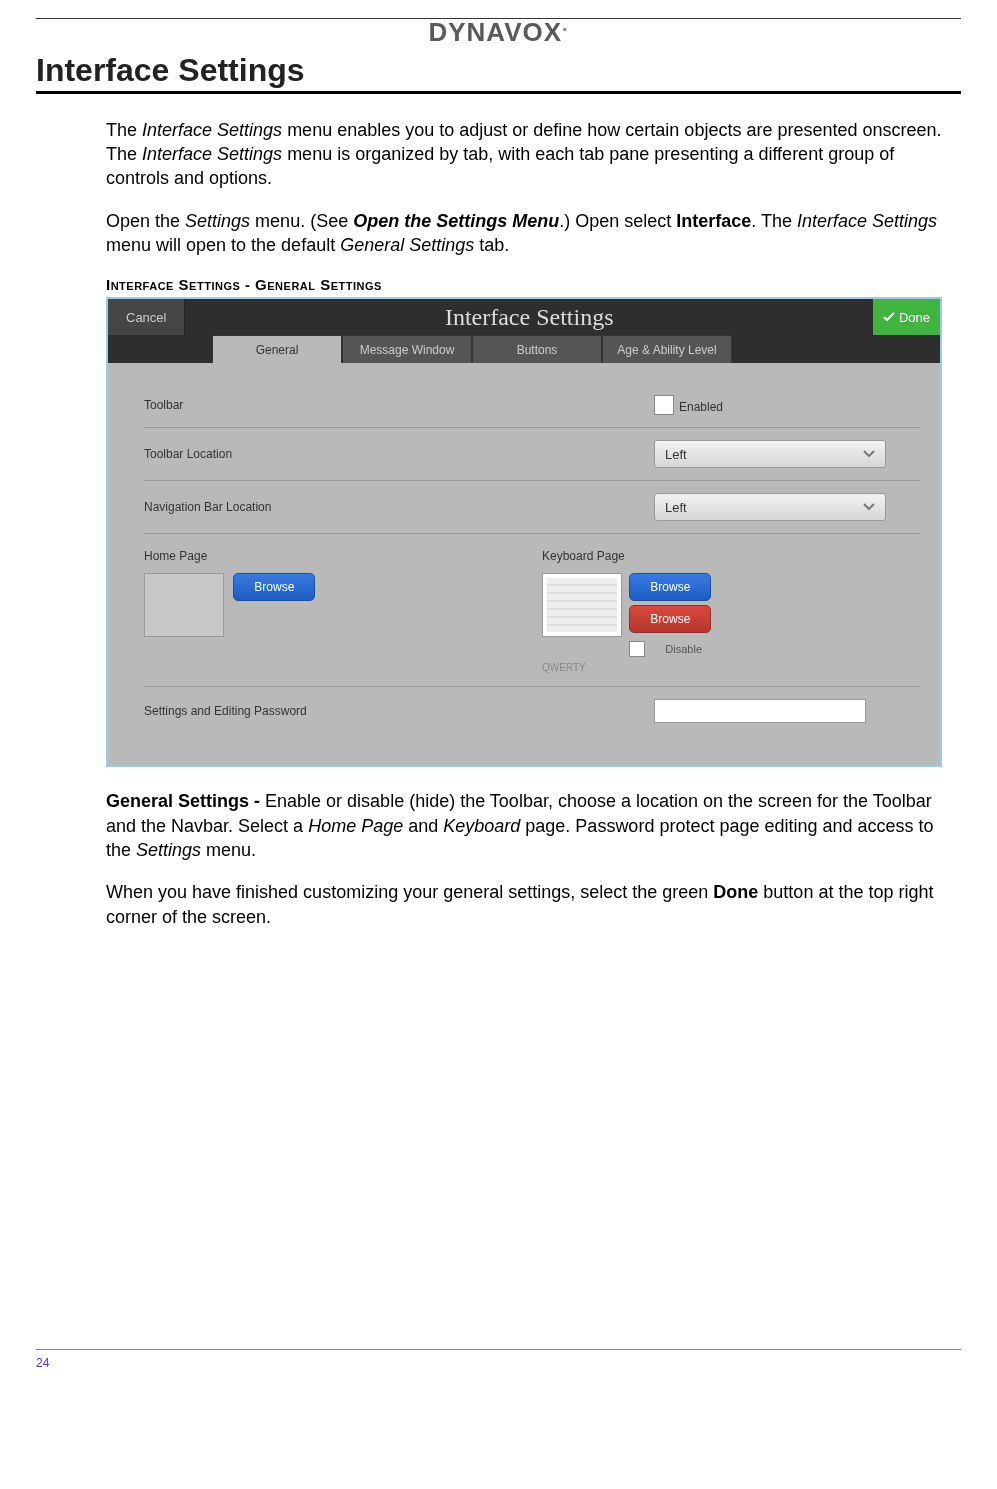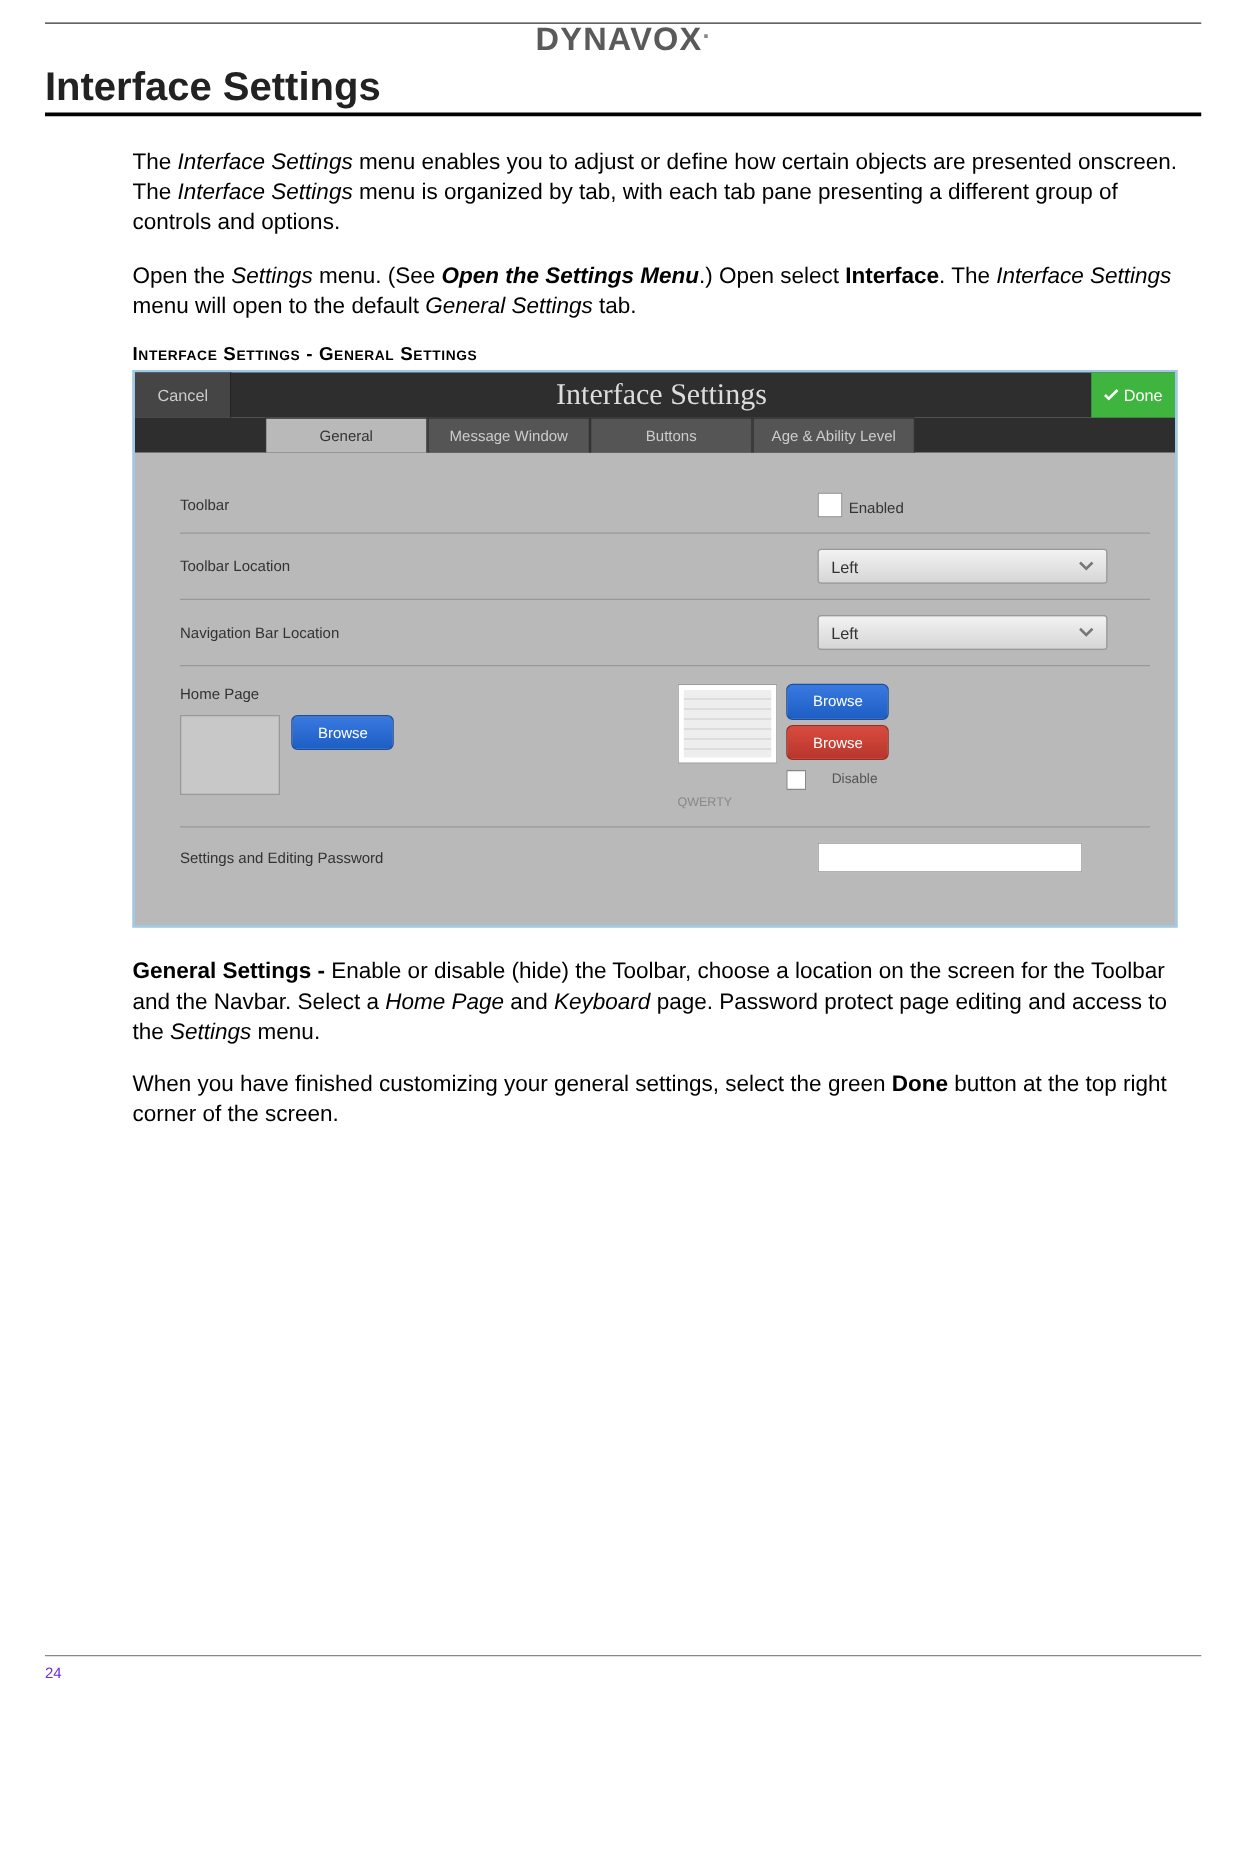--- a/index.html
+++ b/index.html
@@ -123,20 +123,21 @@
 
         <div class="two-col">
           <div class="col">
             <div class="col-title">Home Page</div>
             <span class="thumb"></span>
             <span style="display:inline-block;vertical-align:top;margin-left:6px">
               <span class="btn btn-blue">Browse</span>
             </span>
           </div>
           <div class="col">
+            <div class="col-title">Keyboard Page</div>
             <span class="thumb kb"></span>
             <span class="kb-btns">
               <span class="btn btn-blue">Browse</span>
               <span class="btn btn-red">Browse</span>
               <span class="kb-dis">
                 <span class="chk" style="width:14px;height:14px"></span>
                 <span>Disable</span>
               </span>
             </span>
             <div class="kb-name">QWERTY</div>

